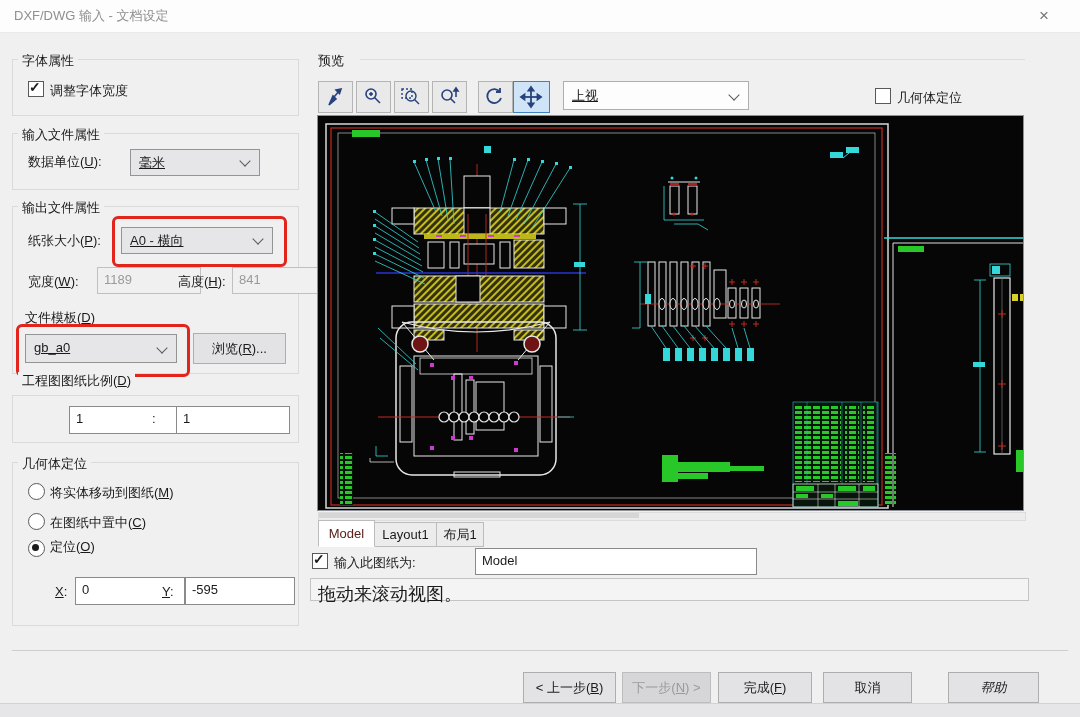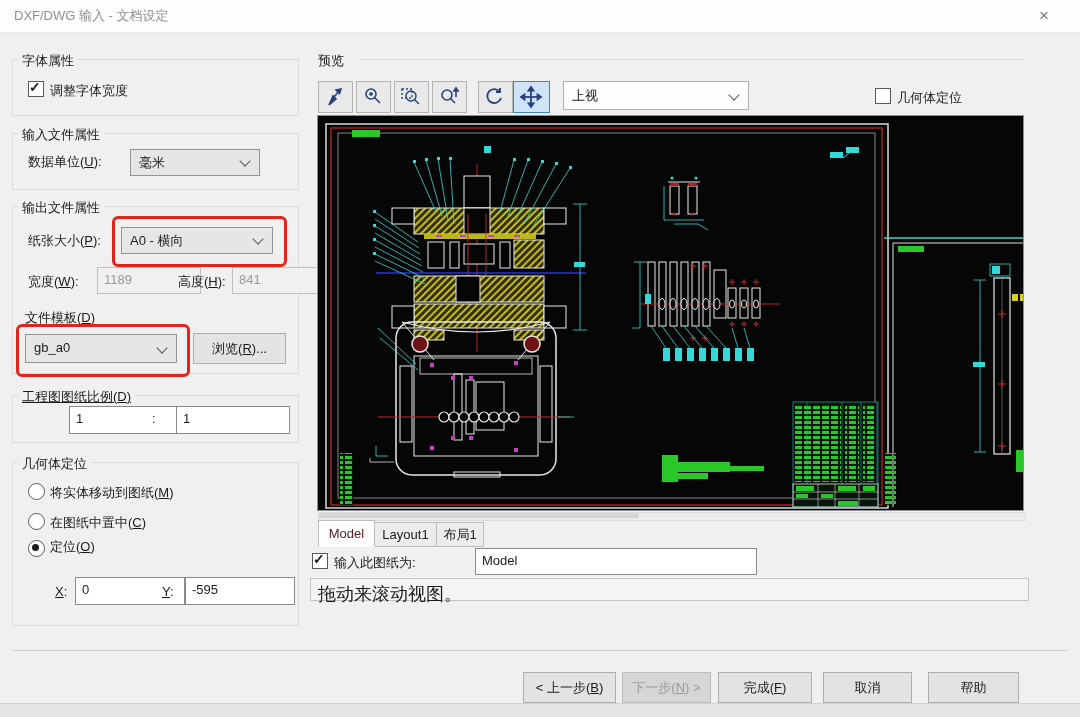--- a/index.html
+++ b/index.html
@@ -7,21 +7,21 @@
   
   .titlebar{position:absolute;left:0;top:0;width:1080px;height:32px;background:#fdfdfd;border-bottom:1px solid #e9e9e9;}
   .titletext{position:absolute;left:14px;top:7px;font-size:13px;color:#8f8f8f;}
   .closebtn{position:absolute;right:18px;top:4px;width:36px;height:24px;text-align:center;font-size:17px;color:#777;line-height:24px;}
   
   .group{position:absolute;border:1px solid #dadada;background:transparent;}
   .grouplabel{position:absolute;font-size:13px;background:#f0f0f0;padding:0 4px;color:#1a1a1a;white-space:nowrap;}
   .lbl{position:absolute;font-size:13px;white-space:nowrap;}
   
   .combo{position:absolute;background:#e6e6e8;border:1px solid #949494;font-size:13px;}
-  .combo .val{position:absolute;left:8px;top:4px;}
+  .combo .val{position:absolute;left:8px;top:4px;text-decoration:underline;}
   .combo.white{background:#fdfdfd;border:1px solid #aeaeae;}
   .chev{position:absolute;right:10px;top:7px;width:7px;height:7px;border-right:1.5px solid #5a5a5a;border-bottom:1.5px solid #5a5a5a;transform:rotate(45deg);}
   .tinput{position:absolute;background:#ffffff;border:1px solid #8a8a8a;font-size:13px;padding-left:48px;}
   .tinput .val{position:absolute;left:6px;top:4px;}
   .tinput.dis{background:#f0f0f0;border:1px solid #c0c0c0;color:#9a9a9a;}
   .checkbox{position:absolute;width:14px;height:14px;background:#fff;border:1px solid #595959;}
   .checkbox.on::after{content:"✓";position:absolute;left:0px;top:-3px;font-size:14px;font-weight:bold;color:#1c1c1c;}
   .radio{position:absolute;width:15px;height:15px;border:1px solid #595959;border-radius:50%;background:#fff;}
   .radio.on::after{content:"";position:absolute;left:3px;top:3px;width:7px;height:7px;border-radius:50%;background:#1c1c1c;}
   .annot{position:absolute;border:3px solid #e2241c;border-radius:6px;background:transparent;pointer-events:none;}
@@ -88,21 +88,21 @@
 <div class="combo" style="left:25px;top:334px;width:150px;height:27px;">
   <span class="val" style="top:5px;">gb_a0</span>
   <span class="chev" style="top:9px;"></span>
 </div>
 <div class="annot" style="left:16px;top:324px;width:168px;height:47px;"></div>
 <div class="btn" style="left:193px;top:333px;width:91px;height:29px;">
   <span class="val">浏览(<u>R</u>)...</span>
 </div>
 
 <div class="group" style="left:12px;top:395px;width:285px;height:46px;"></div>
-<div class="grouplabel" style="left:18px;top:388px;text-decoration:underline;">工程图图纸比例(<u>D</u>)</div>
+<div class="grouplabel" style="left:18px;top:372px;">工程图图纸比例(<u>D</u>)</div>
 <div class="tinput" style="left:69px;top:406px;width:64px;height:26px;">
   <span class="val">1</span>
 </div>
 <div class="lbl" style="left:152px;top:411px;">:</div>
 <div class="tinput" style="left:176px;top:406px;width:64px;height:26px;">
   <span class="val">1</span>
 </div>
 
 <div class="group" style="left:12px;top:462px;width:285px;height:162px;"></div>
 <div class="grouplabel" style="left:18px;top:455px;">几何体定位</div>
@@ -512,16 +512,16 @@
 </div>
 <div class="btn disabled" style="left:622px;top:672px;width:87px;height:29px;">
   <span class="val">下一步(<u>N</u>) &gt;</span>
 </div>
 <div class="btn" style="left:718px;top:672px;width:92px;height:29px;">
   <span class="val">完成(<u>F</u>)</span>
 </div>
 <div class="btn" style="left:823px;top:672px;width:87px;height:29px;">
   <span class="val">取消</span>
 </div>
-<div class="btn" style="left:928px;top:672px;width:89px;height:29px;">
+<div class="btn" style="left:948px;top:672px;width:89px;height:29px;font-style:italic;">
   <span class="val">帮助</span>
 </div>
 <div class="footerband"></div>
 
 </body></html>

